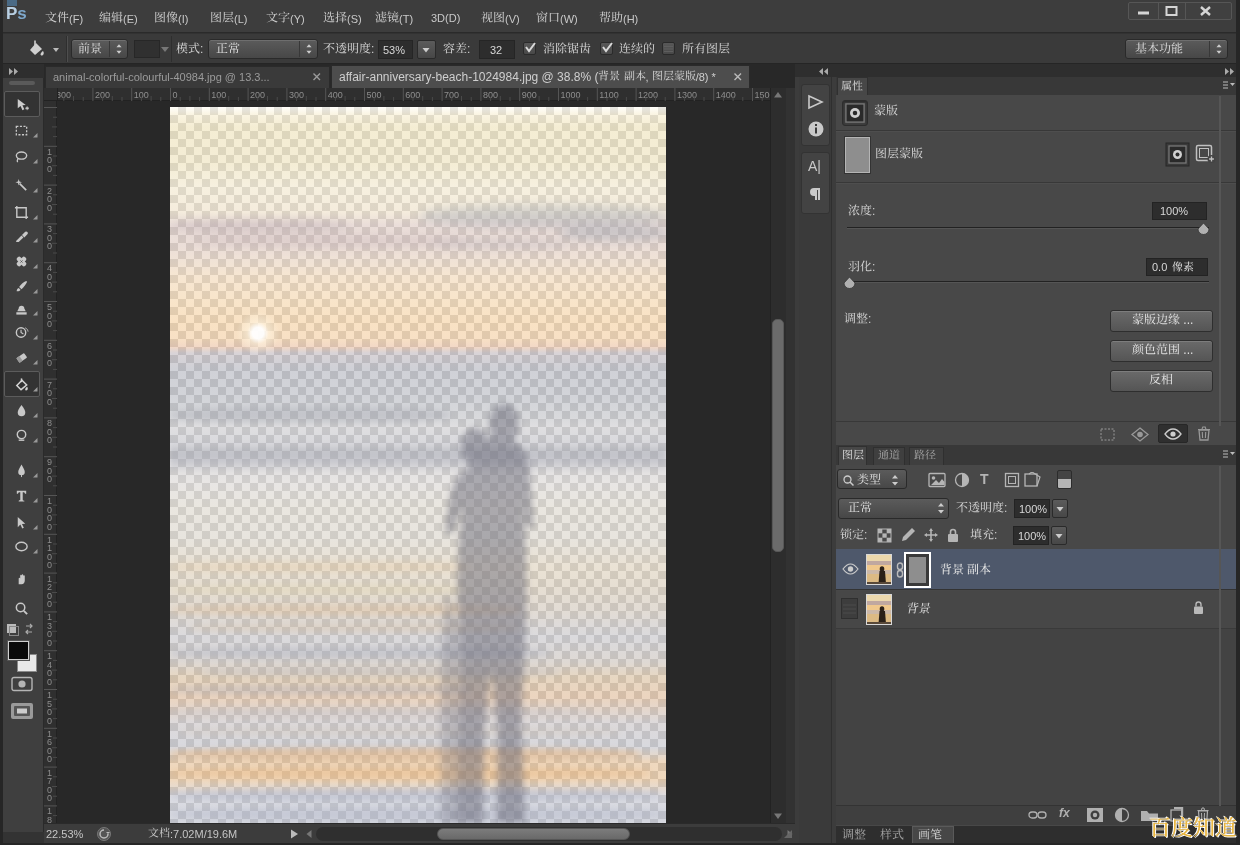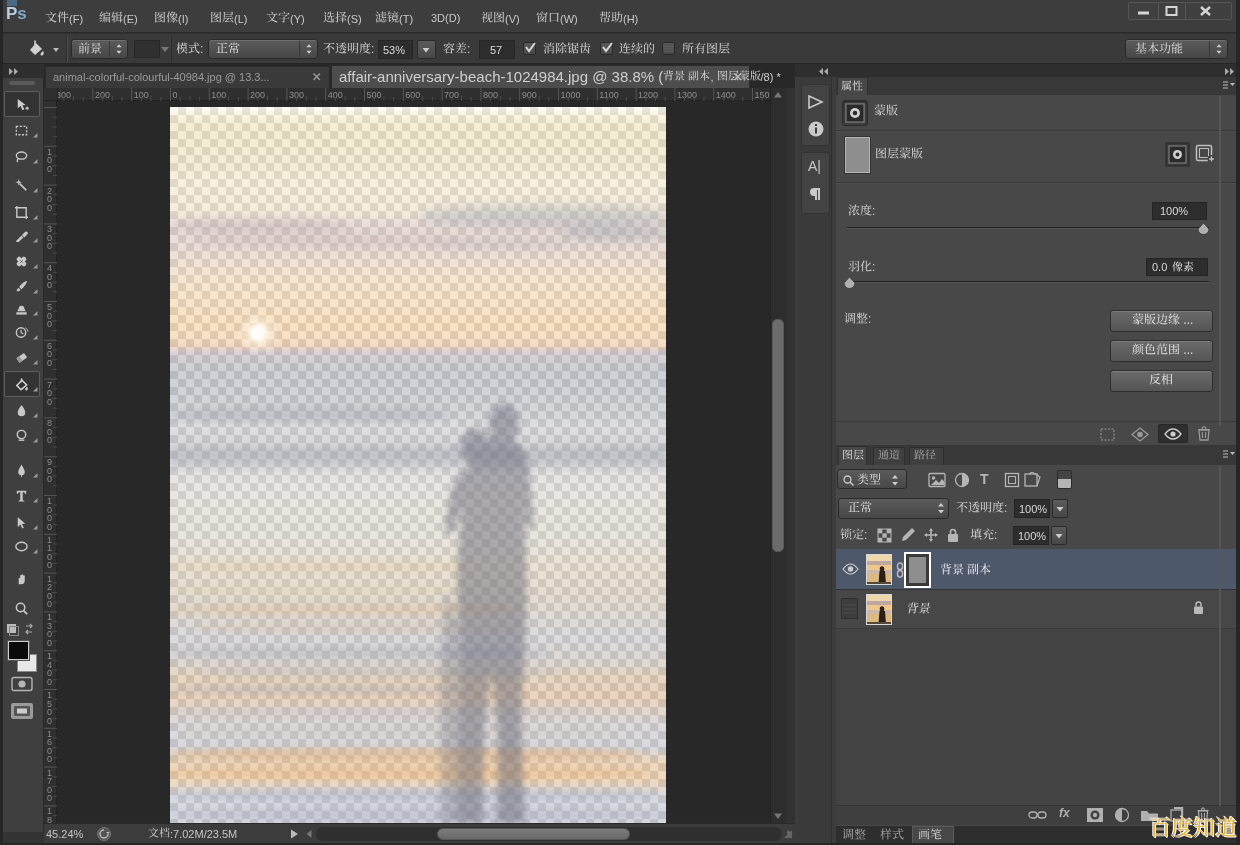--- a/index.html
+++ b/index.html
@@ -260,21 +260,21 @@
     <div style="position:absolute;left:443px;top:42px;display:flex;align-items:flex-start;z-index:5">
       <svg width="24" height="15" style="display:block;" viewBox="0 0 24 15">
         <g transform="translate(0,10.56) scale(0.012,-0.012)" fill="#cdcdcd">
           <use href="#g27" x="0"></use>
           <use href="#g28" x="1000"></use>
         </g>
       </svg>
       <span style="font-size:12px;color:#cdcdcd;line-height:15px;margin-left:0px;position:relative;top:0px;white-space:pre">:</span>
     </div>
     <div class="abs" style="left:479px;top:40px;width:36px;height:19px;background:#2d2d2d;border:1px solid #252525"></div>
-    <div class="txt" style="left:490px;top:44px;font-size:11px;color:#d8d8d8">57</div>
+    <div class="txt" style="left:490px;top:44px;font-size:11px;color:#d8d8d8">32</div>
     <div class="abs" style="left:523px;top:42px;width:13px;height:13px;background:linear-gradient(#585858,#484848);border:1px solid #2a2a2a;border-radius:2px"></div>
     <svg class="abs" style="left:523px;top:40px" width="15" height="15" viewBox="0 0 15 15">
       <path d="M3 7 L6 11 L12 3" fill="none" stroke="#d8d8d8" stroke-width="2"></path>
     </svg>
     <div style="position:absolute;left:543px;top:42px;display:flex;align-items:flex-start;z-index:5">
       <svg width="48" height="15" style="display:block;" viewBox="0 0 48 15">
         <g transform="translate(0,10.56) scale(0.012,-0.012)" fill="#cdcdcd">
           <use href="#g29" x="0"></use>
           <use href="#g30" x="1000"></use>
           <use href="#g31" x="2000"></use>
@@ -480,21 +480,21 @@
       <rect x="7" y="6.5" width="10" height="5" fill="#ccc"></rect>
     </svg>
     <div class="abs" style="left:44px;top:64px;width:751px;height:24px;background:#282828"></div>
     <div class="abs" style="left:45px;top:66px;width:285px;height:22px;background:#3a3a3a;border:1px solid #2a2a2a;border-bottom:none"></div>
     <div class="txt" style="left:53px;top:71px;font-size:11px;color:#9b9b9b">animal-colorful-colourful-40984.jpg @ 13.3...</div>
     <svg class="abs" style="left:312px;top:72px" width="10" height="10" viewBox="0 0 10 10">
       <path d="M1.5 1.5 L8 8 M8 1.5 L1.5 8" stroke="#9b9b9b" stroke-width="1.4"></path>
     </svg>
     <div class="abs" style="left:331px;top:65px;width:419px;height:23px;background:#4d4d4d;border:1px solid #2a2a2a;border-bottom:none"></div>
     <div style="position:absolute;left:339px;top:70px;display:flex;align-items:flex-start;z-index:5">
-      <span style="font-size:15px;color:#cfcfcf;line-height:14px;margin-left:0px;position:relative;top:0px;white-space:pre">affair-anniversary-beach-1024984.jpg @ 38.8% (</span>
+      <span style="font-size:12px;color:#cfcfcf;line-height:14px;margin-left:0px;position:relative;top:0px;white-space:pre">affair-anniversary-beach-1024984.jpg @ 38.8% (</span>
       <svg width="22" height="14" style="display:block;" viewBox="0 0 22 14">
         <g transform="translate(0,9.68) scale(0.011,-0.011)" fill="#cfcfcf">
           <use href="#g42" x="0"></use>
           <use href="#g18" x="1000"></use>
         </g>
       </svg>
       <span style="font-size:11px;color:#cfcfcf;line-height:14px;margin-left:0px;position:relative;top:0px;white-space:pre"> </span>
       <svg width="22" height="14" style="display:block;" viewBox="0 0 22 14">
         <g transform="translate(0,9.68) scale(0.011,-0.011)" fill="#cfcfcf">
           <use href="#g43" x="0"></use>
@@ -798,34 +798,34 @@
     <div class="abs" style="left:770px;top:88px;width:16px;height:735px;background:#2d2d2d;border-left:1px solid #222"></div>
     <svg class="abs" style="left:773px;top:91px" width="10" height="8" viewBox="0 0 10 8">
       <path d="M5 1 L9 6.5 L1 6.5Z" fill="#777"></path>
     </svg>
     <svg class="abs" style="left:773px;top:812px" width="10" height="8" viewBox="0 0 10 8">
       <path d="M1 1.5 L9 1.5 L5 7Z" fill="#777"></path>
     </svg>
     <div class="abs" style="left:772px;top:319px;width:12px;height:233px;background:#6b6b6b;border-radius:5px;border:1px solid #585858"></div>
     <div class="abs" style="left:44px;top:823px;width:751px;height:22px;background:#3c3c3c;border-top:1px solid #2a2a2a"></div>
     <div class="abs" style="left:0;top:832px;width:44px;height:13px;background:#333"></div>
-    <div class="txt" style="left:46px;top:828px;font-size:11px;color:#c5c5c5">45.24%</div>
+    <div class="txt" style="left:46px;top:828px;font-size:11px;color:#c5c5c5">22.53%</div>
     <svg class="abs" style="left:96px;top:826px" width="16" height="16" viewBox="0 0 16 16">
       <circle cx="8" cy="8" r="6.5" fill="#555" stroke="#777"></circle>
       <path d="M8 4 a4 4 0 1 0 4 4" fill="none" stroke="#bbb" stroke-width="1.5"></path>
       <path d="M12 8 l-2 -2 l4 0z" fill="#bbb"></path>
     </svg>
     <div style="position:absolute;left:148px;top:827px;display:flex;align-items:flex-start;z-index:5">
       <svg width="22" height="14" style="display:block;" viewBox="0 0 22 14">
         <g transform="translate(0,9.68) scale(0.011,-0.011)" fill="#c5c5c5">
           <use href="#g0" x="0"></use>
           <use href="#g46" x="1000"></use>
         </g>
       </svg>
-      <span style="font-size:11px;color:#c5c5c5;line-height:14px;margin-left:0px;position:relative;top:0px;white-space:pre">:7.02M/23.5M</span>
+      <span style="font-size:11px;color:#c5c5c5;line-height:14px;margin-left:0px;position:relative;top:0px;white-space:pre">:7.02M/19.6M</span>
     </div>
     <svg class="abs" style="left:288px;top:828px" width="12" height="12" viewBox="0 0 12 12">
       <path d="M3 1.5 L10 6 L3 10.5Z" fill="#bbb"></path>
     </svg>
     <svg class="abs" style="left:305px;top:829px" width="8" height="10" viewBox="0 0 8 10">
       <path d="M6.5 1 L1.5 5 L6.5 9Z" fill="#777"></path>
     </svg>
     <div class="abs" style="left:316px;top:827px;width:466px;height:14px;background:#2f2f2f;border-radius:7px"></div>
     <div class="abs" style="left:437px;top:828px;width:193px;height:12px;background:linear-gradient(180deg,#7c7c7c,#696969);border-radius:6px;border:1px solid #565656"></div>
     <svg class="abs" style="left:786px;top:829px" width="8" height="10" viewBox="0 0 8 10">

